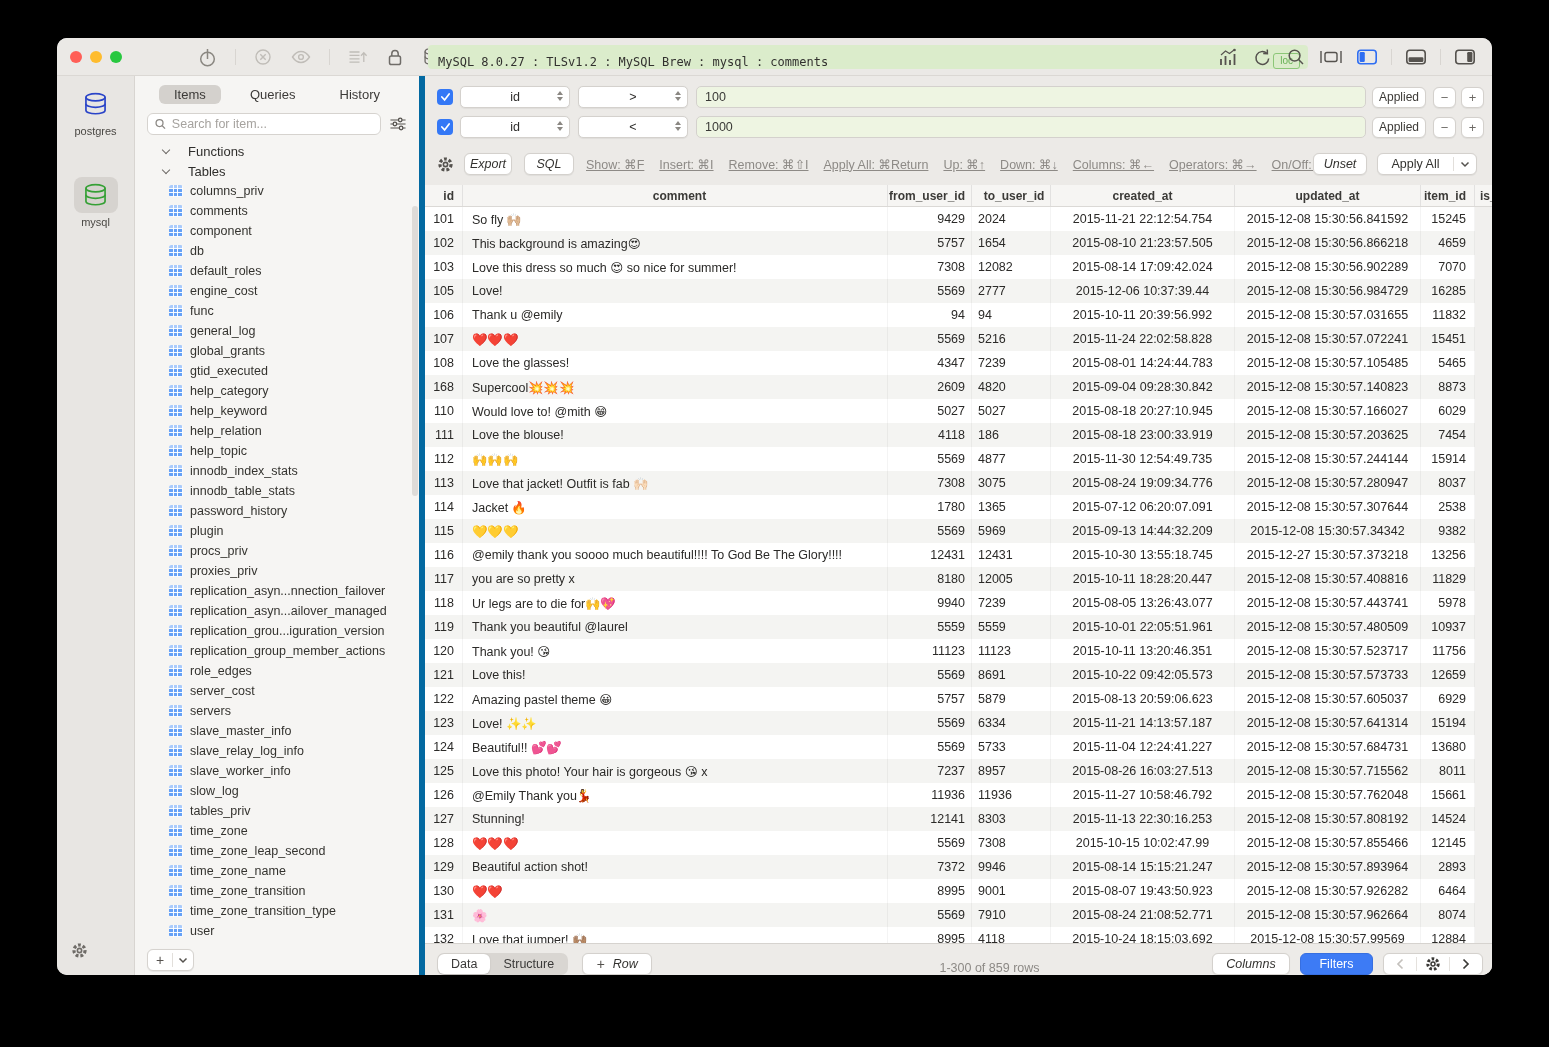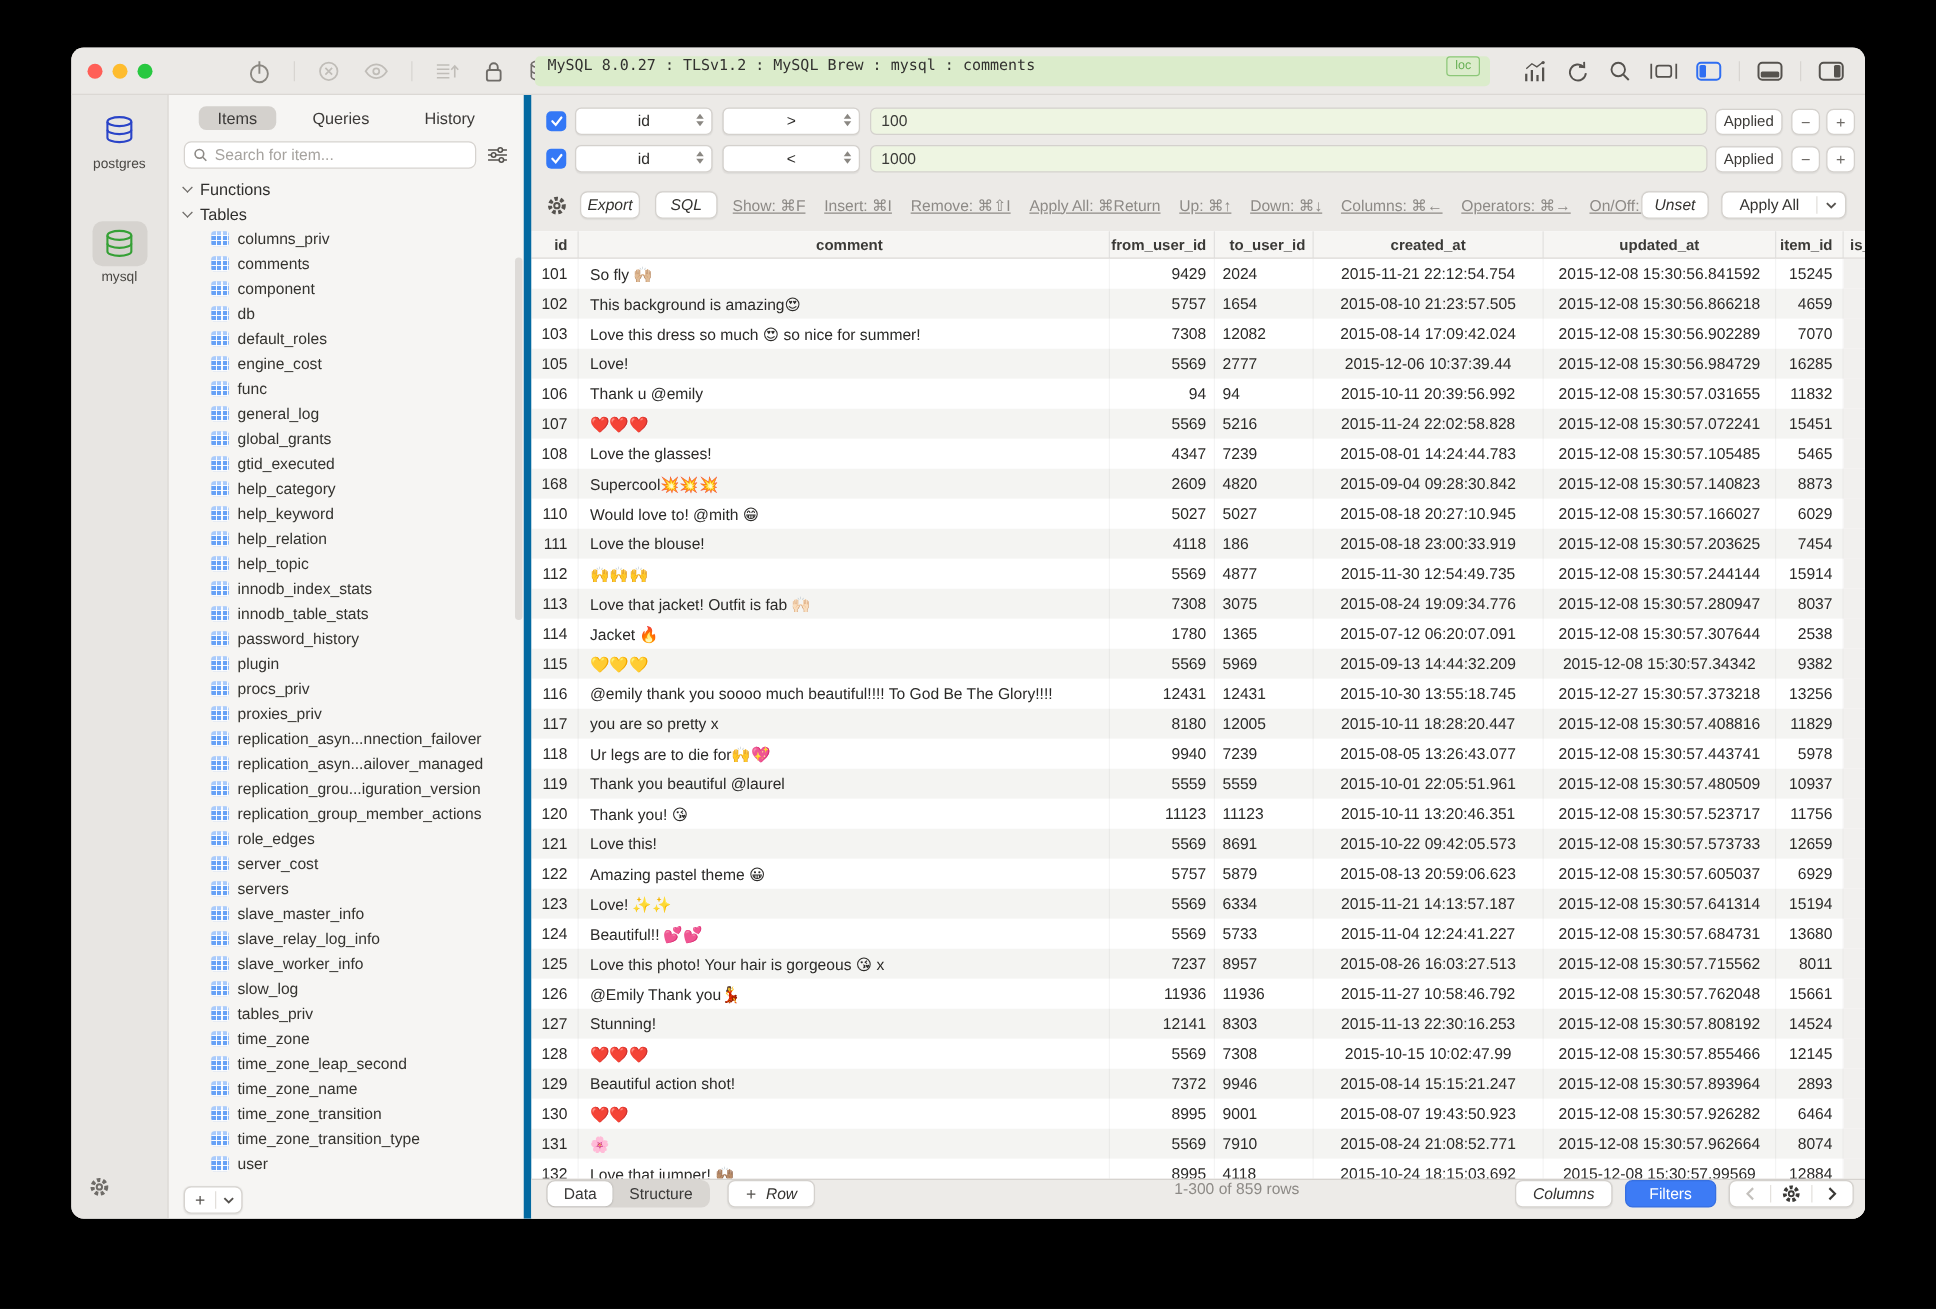--- a/index.html
+++ b/index.html
@@ -11,21 +11,21 @@
   .titlebar { position:relative; height:38px; flex:0 0 38px; background:#ebe9e6; border-bottom:1px solid #dbd8d4; }
   .traffic { position:absolute; left:13px; top:13px; display:flex; gap:8px; }
   .tl { width:12px; height:12px; border-radius:50%; }
   .tl.red{background:#ff5f57;} .tl.yellow{background:#febc2e;} .tl.green{background:#28c840;}
   .tb-left { position:absolute; left:140px; top:0; height:38px; display:flex; align-items:center; gap:17px; }
   .tb-right { position:absolute; right:16px; top:0; height:38px; display:flex; align-items:center; gap:13px; }
   .tb-ic { display:flex; align-items:center; justify-content:center; }
   .tb-ic svg { display:block; }
   .sql-text { font-size:11px; font-weight:700; color:#6f6c68; letter-spacing:.5px; }
   .tb-div { width:1px; height:16px; background:#d8d5d1; }
-  .title-pill { position:absolute; left:371px; top:7px; width:764px; height:24px; background:#dbeccb; border-radius:4px; display:flex; align-items:flex-start; padding:0 8px 0 10px; }
+  .title-pill { position:absolute; left:371px; top:7px; width:880px; height:24px; background:#dbeccb; border-radius:4px; display:flex; align-items:flex-end; padding:0 8px 0 10px; }
   .title-text { font-family:"DejaVu Sans Mono",monospace; font-size:12px; color:#32312f; white-space:nowrap; overflow:hidden; flex:1; }
   .loc-badge { font-size:10px; color:#67b055; border:1px solid #8cc778; border-radius:3px; padding:1px 6px; line-height:12px; }
 
   
   .body { flex:1; display:flex; min-height:0; }
 
   
   .rail { width:78px; flex:0 0 78px; background:#e8e6e3; border-right:1px solid #d8d5d1; position:relative; }
   .conn { margin-top:10px; display:flex; flex-direction:column; align-items:center; }
   .conn + .conn { margin-top:40px; }
@@ -37,21 +37,21 @@
   
   .sidebar { width:290px; flex:0 0 290px; background:#f6f5f3; border-right:6px solid #0369a1; position:relative; display:flex; flex-direction:column; overflow:hidden; }
   .sb-tabs { margin-top:8px; height:21px; display:flex; align-items:center; justify-content:space-between; padding:0 24px; flex:0 0 auto; }
   .sb-tab { font-size:13px; color:#3c3a38; padding:2px 15px; border-radius:6px; }
   .sb-tab.active { background:#d4d1cd; }
   .search-row { margin:8px 12px 0 12px; display:flex; align-items:center; gap:8px; flex:0 0 auto; }
   .search-field { flex:1; height:22px; background:#fff; border:1px solid #d6d3cf; border-radius:6px; display:flex; align-items:center; padding:0 6px; }
   .search-field input { border:0; outline:0; background:transparent; font-size:12.5px; margin-left:5px; width:100%; font-family:inherit; color:#333; }
   .search-field input::placeholder { color:#a6a39f; }
   .tree { margin-top:6px; flex:1; overflow:hidden; }
-  .tree-root { height:20px; display:flex; align-items:center; padding-left:12px; gap:7px; font-size:13px; color:#2f2e2c; }
+  .tree-root { height:20px; display:flex; align-items:center; padding-left:28px; gap:19px; font-size:13px; color:#2f2e2c; }
   .chev { width:6px; height:6px; border-right:1.5px solid #6e6b67; border-bottom:1.5px solid #6e6b67; transform:rotate(45deg); margin-top:-3px; }
   .tree-item { height:20px; display:flex; align-items:center; padding-left:34px; gap:7px; }
   .tree-label { font-size:12.5px; color:#34332f; white-space:nowrap; }
   .table-icon { width:14px; height:12px; border-radius:2.5px; flex:0 0 14px;
     background-color:#66a1f6;
     background-image:
       repeating-linear-gradient(to right, transparent 0 3.6px, rgba(255,255,255,.95) 3.6px 4.6px),
       repeating-linear-gradient(to bottom, transparent 0 3px, rgba(255,255,255,.95) 3px 4px),
       linear-gradient(#aacbfb 0 3px, #66a1f6 3px); }
   .sb-bottom { flex:0 0 30px; display:flex; align-items:center; padding:0 12px; }
@@ -102,21 +102,21 @@
   .c1 { width:425px; flex:0 0 425px; padding-left:9px; }
   .c2 { width:84px; flex:0 0 84px; justify-content:flex-end; padding-right:6px; }
   .c3 { width:79px; flex:0 0 79px; padding-left:6px; }
   .c4 { width:184px; flex:0 0 184px; justify-content:center; }
   .c5 { width:186px; flex:0 0 186px; justify-content:center; }
   .c6 { width:54px; flex:0 0 54px; justify-content:flex-end; padding-right:8px; }
   .c7 { flex:1; border-right:0; }
   .td.c7 { background:#f1f0ee; }
 
   
-  .statusbar { flex:0 0 32px; background:#edebe8; border-top:1px solid #d6d3cf; display:flex; align-items:flex-start; position:relative; padding:0 9px 0 12px; }
+  .statusbar { flex:0 0 32px; background:#edebe8; border-top:1px solid #d6d3cf; display:flex; align-items:flex-end; position:relative; padding:0 9px 0 12px; }
   .segctl { height:22px; background:#d9d6d2; border-radius:7px; display:flex; align-items:center; padding:1px; }
   .seg { height:20px; display:flex; align-items:center; padding:0 13px; font-size:12.5px; color:#3a3938; border-radius:6px; }
   .seg.active { background:#fff; box-shadow:0 .5px 1.5px rgba(0,0,0,.15); }
   .btn.addrow { margin-left:14px; width:70px; gap:8px; }
   .rowcount { position:absolute; left:50%; transform:translateX(-50%); font-size:12.5px; color:#8d8a86;margin-left:31px; }
   .sb-right { margin-left:auto; display:flex; align-items:center; gap:10px; }
   .btn.columns { width:78px; }
   .btn-blue { height:22px; width:73px; background:#3d7bf5; border:1px solid #376fe0; border-radius:6px; display:flex; align-items:center; justify-content:center; font-size:12.5px; color:#fff; }
   .navgroup { height:22px; width:100px; background:#fff; border:1px solid #d4d1cd; border-radius:6px; display:flex; align-items:center; box-shadow:0 .5px 1px rgba(0,0,0,.06); }
   .navgroup .zone { flex:1; display:flex; align-items:center; justify-content:center; }

